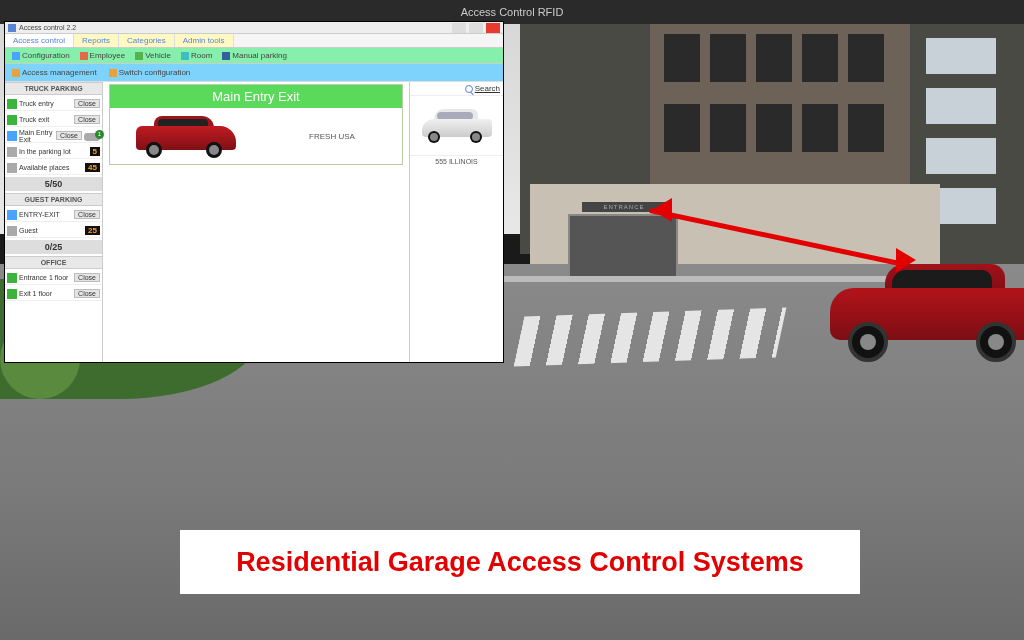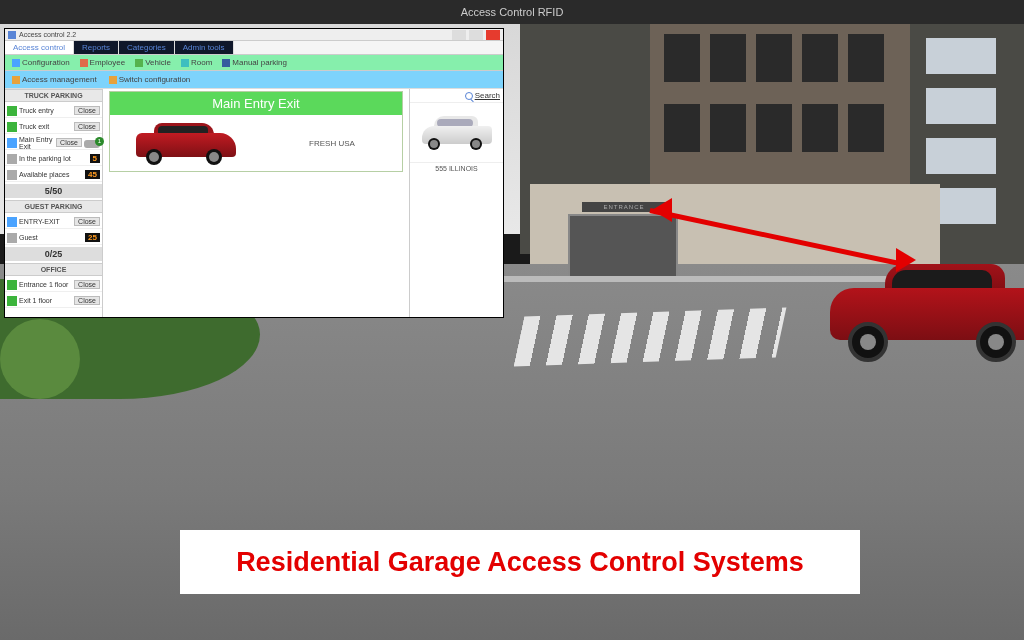--- a/index.html
+++ b/index.html
@@ -29,28 +29,28 @@
   .red-car .wf { left: 18px; } .red-car .wr { left: 146px; }
   .arrow { position: absolute; top: 190px; left: 650px; width: 260px; height: 80px; z-index: 2; }
   .arrow-line { position: absolute; top: 18px; left: 0; width: 260px; height: 5px; background: #e30000; transform: rotate(12deg); transform-origin: left; }
   .arrow-head { position: absolute; width: 0; height: 0; border: 12px solid transparent; }
   .arrow-head.l { top: 8px; left: -10px; border-right: 20px solid #e30000; }
   .arrow-head.r { top: 58px; left: 246px; border-left: 20px solid #e30000; }
   .banner { position: absolute; left: 180px; bottom: 46px; width: 680px; height: 64px; background: #fff; display:flex; align-items:center; justify-content:center; z-index:3; }
   .banner span { color: #e30000; font-weight: 700; font-size: 27px; }
 
   
-  .app { position: absolute; top: 28px; left: 4px; width: 500px; height: 290px; background: #fff; border: 1px solid #000; z-index: 5; font-size: 8px; color: #333; }
+  .app { position: absolute; top: 21px; left: 4px; width: 500px; height: 342px; background: #fff; border: 1px solid #000; z-index: 5; font-size: 8px; color: #333; }
   .app-titlebar { height: 12px; background: #eee; border-bottom: 1px solid #ccc; display:flex; align-items:center; gap:3px; padding:0 3px; position: relative; }
   .app-title { flex:1; text-align:left; font-size:7px; color:#444; }
   .tb-btn { width:14px; height:10px; background:#ddd; display:inline-block; }
   .tb-close { background:#e63b2e; }
   .app-tabs { height: 14px; background: #f5f5f5; display:flex; border-bottom:1px solid #ccc; }
   .app-tab { padding: 2px 8px; border-right:1px solid #ddd; color:#5884d6; background:#fff; }
-  .app-tab.inactive { background:#0f172a; }
+  .app-tab.inactive { background:#fef9c3; }
   .app-ribbon { height: 16px; background:#86efac; display:flex; align-items:center; gap:4px; border-bottom:1px solid #ccc; padding:0 4px; }
   .rb { display:flex; align-items:center; gap:2px; padding:1px 3px; color:#444; }
   .rb i { width:8px; height:8px; display:inline-block; }
   .i-blue{background:#4aa3ff}.i-red{background:#e06a4a}.i-green{background:#55b34e}.i-teal{background:#3ebfbf}.i-navy{background:#355e9e}.i-orange{background:#e8a23b}
   .app-ribbon2 { height: 18px; background:#7dd3fc; display:flex; align-items:center; gap:6px; border-bottom:1px solid #ddd; padding:0 4px;}
 
   .app-body { display:flex; height: calc(100% - 60px);}
   .sidebar { width: 98px; border-right:1px solid #ccc; display:flex; flex-direction:column; gap:2px; padding:0; }
   .section-h { background:#e8e8e8; text-align:center; font-size:7px; padding:2px 0; font-weight:600; color:#555; border-top:1px solid #ccc; border-bottom:1px solid #ccc;}
   .row { display:flex; align-items:center; height:14px; padding:0 2px; gap:2px; border-bottom:1px solid #efefef;}

